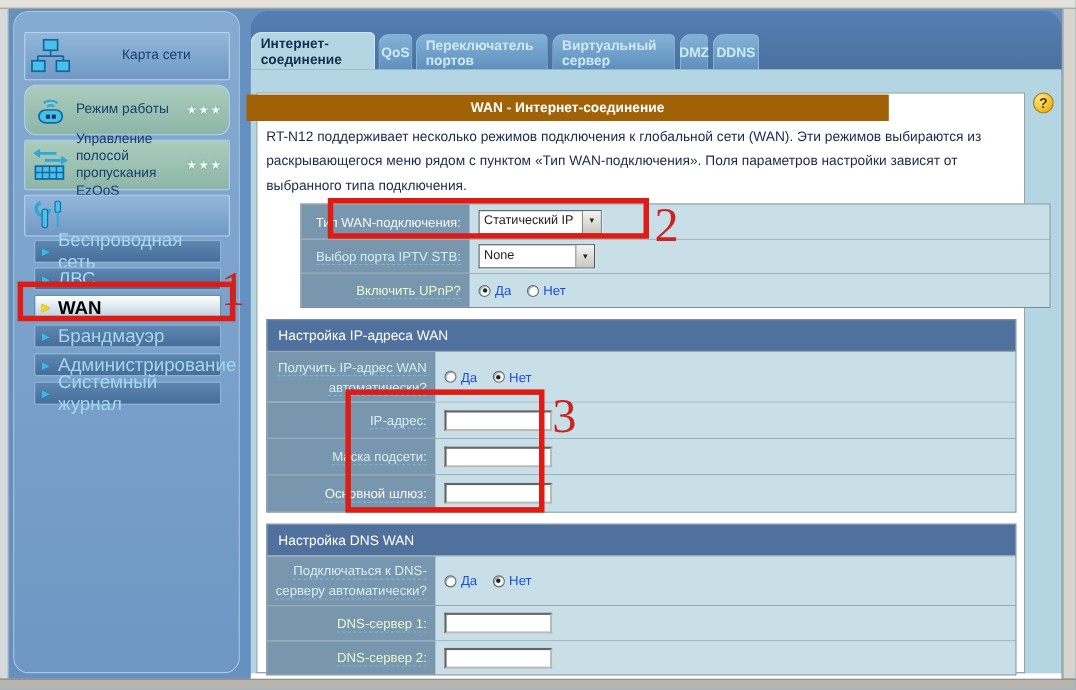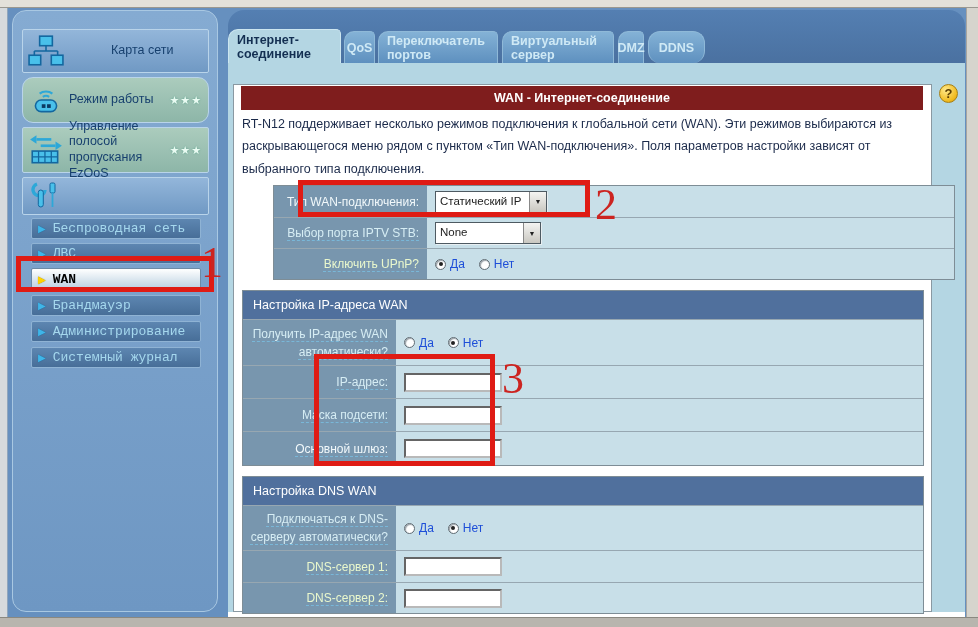--- a/index.html
+++ b/index.html
@@ -24,21 +24,21 @@
   .stars { margin-left:auto; margin-right:6px; font-size:11px; color:#e9fbf2;
            text-shadow:0 0 2px #5aa08c; letter-spacing:1px; white-space:nowrap; }
   #btn-map   { top:18px;  height:44px;gap:42px; }
   #btn-mode  { top:66px;  height:46px;border-radius:11px; }
   #btn-ezqos { top:116px; height:46px; }
   #btn-adv   { top:166px; height:38px; }
 
   .sub-btn { position:absolute; left:18px; width:170px; height:21px; border:1px solid #8fb3d4; border-radius:2px;
              display:flex; align-items:center; gap:7px; padding-left:6px; cursor:pointer;
              background:linear-gradient(180deg,#5d86b1,#476e98); }
-  .sub-btn .slabel { color:#a5d8ee; font-size:13px;font-family:Liberation Mono, monospace; }
+  .sub-btn .slabel { color:#a5d8ee; font-size:17px; }
   .sub-arrow { color:#3fb5e8; font-size:10px; text-shadow:0 0 1px #0c5d8c; }
   .sub-btn.active { background:linear-gradient(180deg,#ffffff,#b6cddf); border-color:#6d8aa6; }
   .sub-btn.active .slabel { color:#000; font-weight:bold; }
   .sub-btn.active .sub-arrow { color:#ffd400; text-shadow:0 0 1px #8c6d0c; }
   #sub-wireless { top:207px; } #sub-lan { top:232px; } #sub-wan { top:257px; height:23px; }
   #sub-firewall { top:284px; } #sub-admin { top:310px; } #sub-syslog { top:336px; }
 
   
   .tabs-back { position:absolute; left:228px; top:10px; width:737px; height:60px;
                background:linear-gradient(180deg,#547fb2,#496f9e); border-radius:16px 16px 0 0; }
@@ -48,28 +48,28 @@
   .tab { position:absolute; top:31px; height:32px; display:flex; align-items:center; justify-content:center;
          font-size:12.5px; font-weight:bold; color:#cfe9f5; cursor:pointer;
          background:linear-gradient(180deg,#84b2d6,#5e90bf); border:1px solid #8fb9d8; border-bottom:none;
          border-radius:10px 5px 0 0; padding:0 8px; }
   .tab.active { top:29px; height:34px; background:#b4d6e3; color:#132f52; border-color:#cde6f0; z-index:3; }
   #tab-0 { left:228px; width:113px; }
   #tab-1 { left:344px; width:31px; }
   #tab-2 { left:378px; width:120px; }
   #tab-3 { left:502px; width:112px; }
   #tab-4 { left:618px; width:26px; }
-  #tab-5 { left:648px; width:57px;border-radius:12px; }
+  #tab-5 { left:648px; width:42px; }
 
   .main-box { position:absolute; left:233px; top:84px; width:699px; height:528px; background:#fff; border:1px solid #8a99a2; }
   .help-btn { position:absolute; left:939px; top:84px; width:19px; height:19px; border-radius:50%;
               background:radial-gradient(circle at 35% 30%,#ffe98a,#f0b91c 70%,#c78f10); border:1px solid #a87f10;
               color:#5a3c00; font-weight:bold; font-size:13px; text-align:center; line-height:18px; cursor:pointer; }
 
-  .title-bar { position:absolute; left:241px; top:86px; width:682px; height:24px; background:#7f1d1d;
+  .title-bar { position:absolute; left:224px; top:86px; width:584px; height:24px; background:#a16207;
                color:#fff; font-weight:bold; font-size:12.5px; display:flex; align-items:center; justify-content:center; }
   .descr { position:absolute; left:242px; top:113px; width:682px; color:#1b2a4a; font-size:12.5px; line-height:1.78; }
 
   
   .ftable { position:absolute; left:242px; width:682px; border:1px solid #7e8d96; background:#c8dfe8; }
   #table-1 { top:185px;margin-left:31px; }
   #table-2 { top:290px; }
   #table-3 { top:476px; }
   .sec-head { height:28px; background:#50709d; color:#fff; font-size:12.5px; display:flex; align-items:center; padding-left:10px; }
   .frow { display:flex; border-top:1px solid #97a7b1; }

